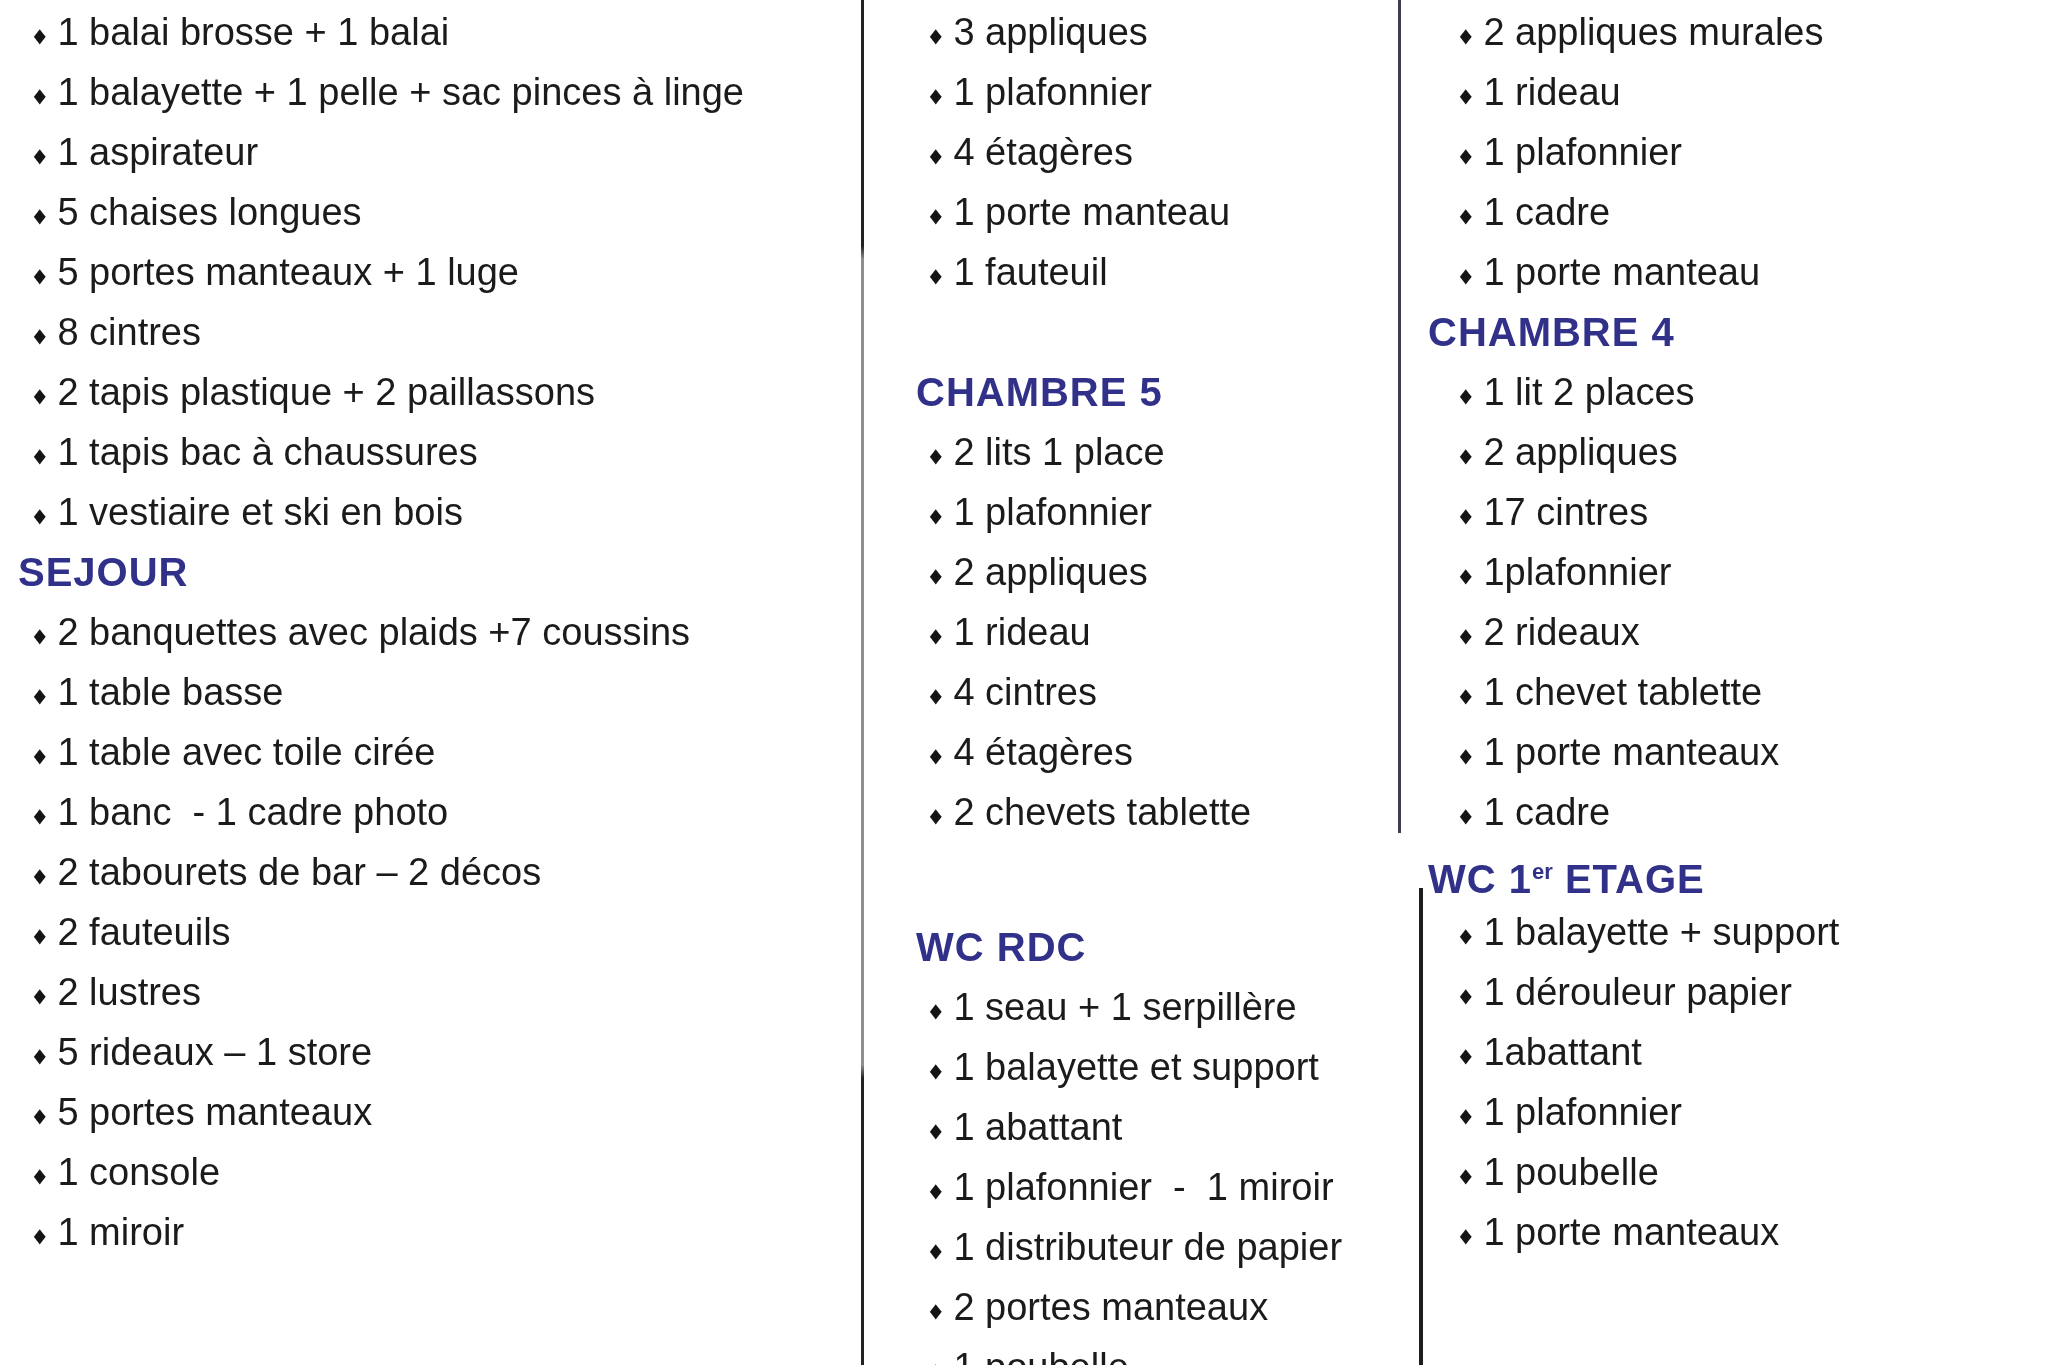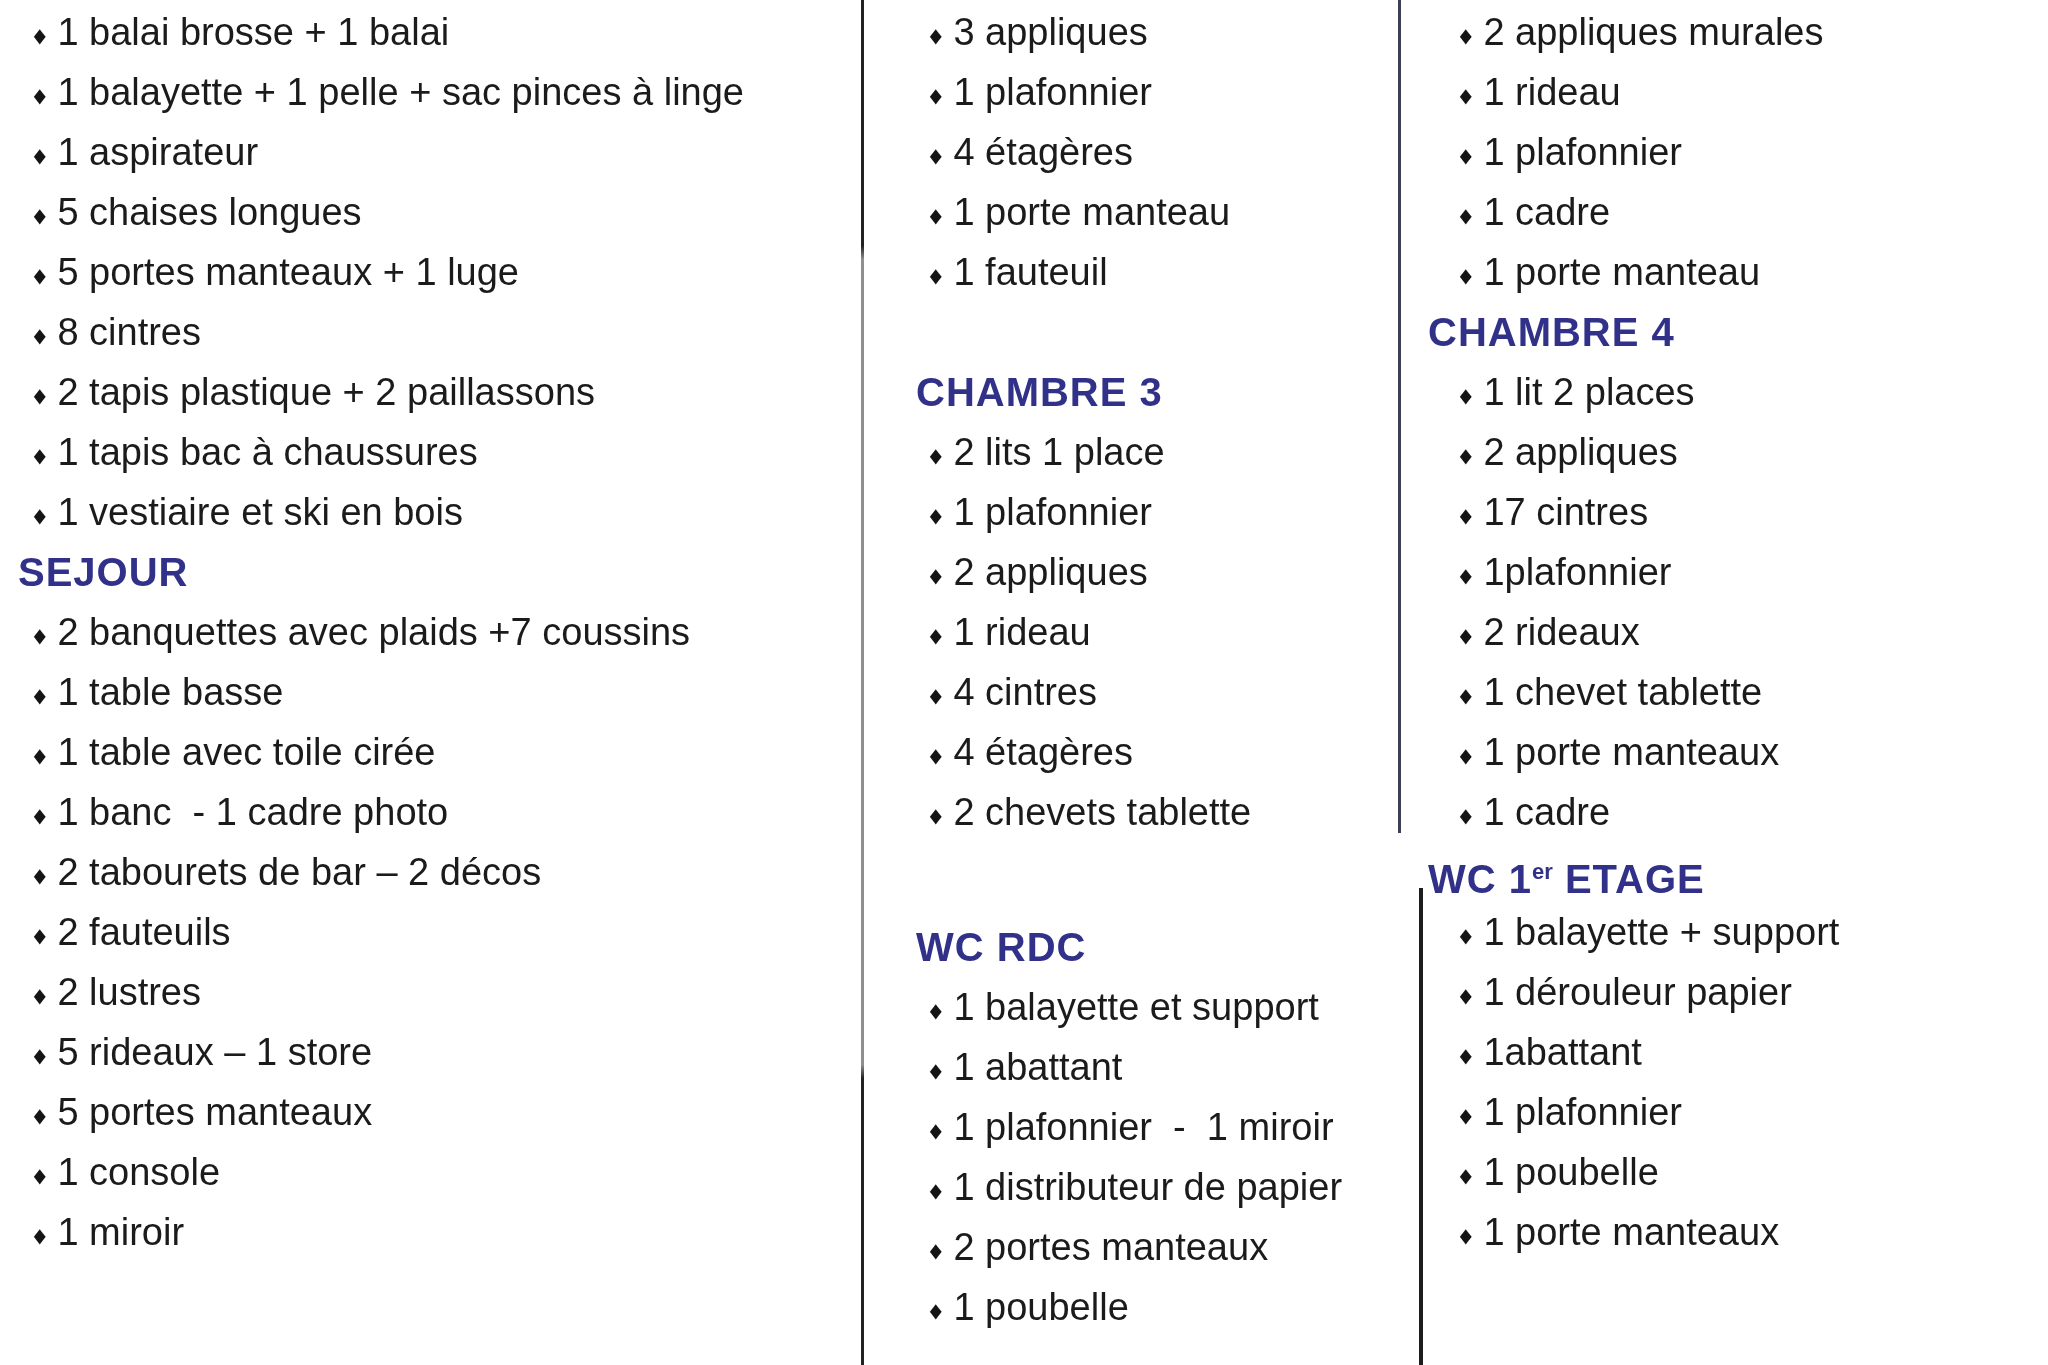--- a/index.html
+++ b/index.html
@@ -84,30 +84,31 @@
     <div class="line item"><span class="bullet">◆</span><span>1 console</span></div>
     <div class="line item"><span class="bullet">◆</span><span>1 miroir</span></div>
   </div>
 <div class="column" id="col-middle">
     <div class="line item"><span class="bullet">◆</span><span>3 appliques</span></div>
     <div class="line item"><span class="bullet">◆</span><span>1 plafonnier</span></div>
     <div class="line item"><span class="bullet">◆</span><span>4 étagères</span></div>
     <div class="line item"><span class="bullet">◆</span><span>1 porte manteau</span></div>
     <div class="line item"><span class="bullet">◆</span><span>1 fauteuil</span></div>
     <div class="gap" style="height: 60px;"></div>
-    <div class="line header"><span>CHAMBRE 3</span></div>
+    <div class="line header"><span>CHAMBRE 5</span></div>
     <div class="line item"><span class="bullet">◆</span><span>2 lits 1 place</span></div>
     <div class="line item"><span class="bullet">◆</span><span>1 plafonnier</span></div>
     <div class="line item"><span class="bullet">◆</span><span>2 appliques</span></div>
     <div class="line item"><span class="bullet">◆</span><span>1 rideau</span></div>
     <div class="line item"><span class="bullet">◆</span><span>4 cintres</span></div>
     <div class="line item"><span class="bullet">◆</span><span>4 étagères</span></div>
     <div class="line item"><span class="bullet">◆</span><span>2 chevets tablette</span></div>
     <div class="gap" style="height: 75px;"></div>
     <div class="line header"><span>WC RDC</span></div>
+    <div class="line item"><span class="bullet">◆</span><span>1 seau + 1 serpillère</span></div>
     <div class="line item"><span class="bullet">◆</span><span>1 balayette et support</span></div>
     <div class="line item"><span class="bullet">◆</span><span>1 abattant</span></div>
     <div class="line item"><span class="bullet">◆</span><span>1 plafonnier  -  1 miroir</span></div>
     <div class="line item"><span class="bullet">◆</span><span>1 distributeur de papier</span></div>
     <div class="line item"><span class="bullet">◆</span><span>2 portes manteaux</span></div>
     <div class="line item"><span class="bullet">◆</span><span>1 poubelle</span></div>
   </div>
 <div class="column" id="col-right">
     <div class="line item"><span class="bullet">◆</span><span>2 appliques murales</span></div>
     <div class="line item"><span class="bullet">◆</span><span>1 rideau</span></div>

